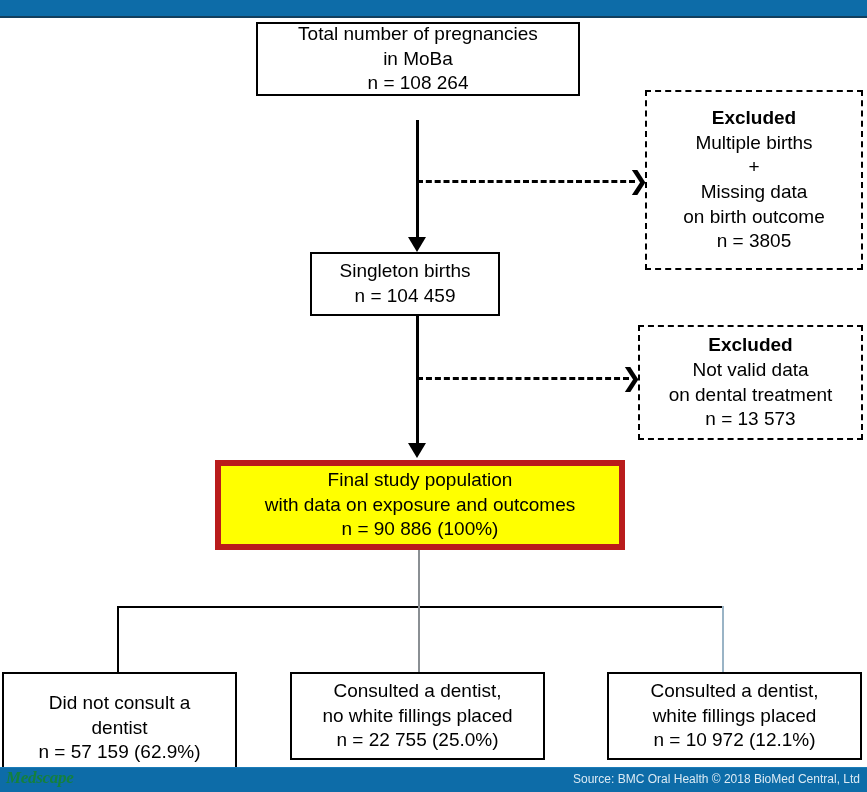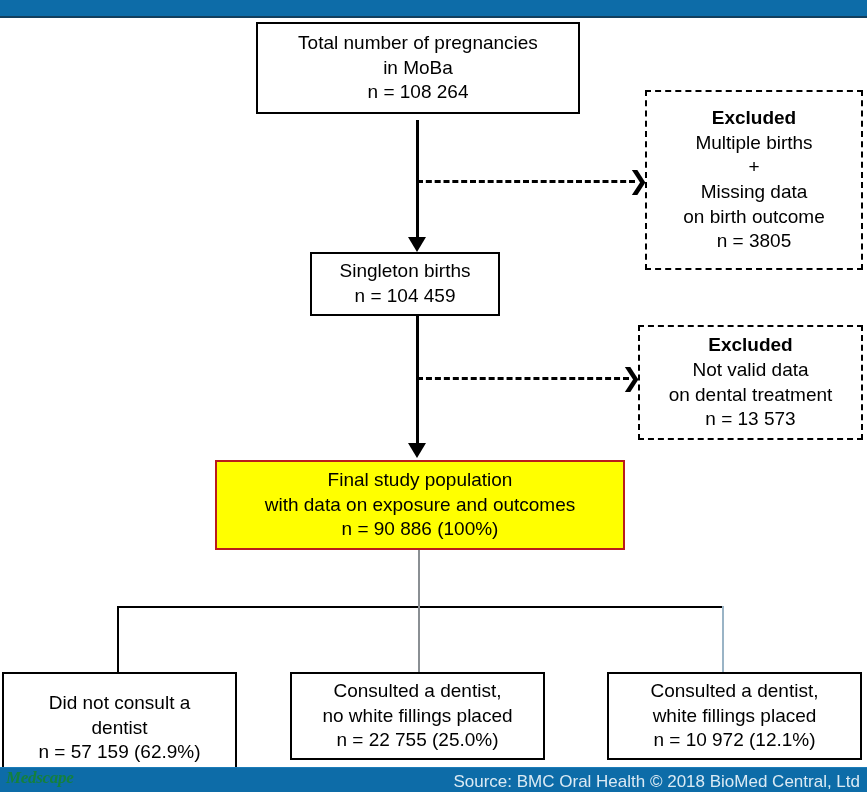--- a/index.html
+++ b/index.html
@@ -43,21 +43,21 @@
     font-family: "Liberation Serif", serif;
     font-size: 17px;
     font-weight: bold;
     font-style: italic;
     letter-spacing: -0.3px;
     color: #15803d;
   }
   .source {
     position: absolute;
     right: 7px; top: 772px;
-    font-size: 17px;
+    font-size: 12px;
     color: #dbeaf4;
     white-space: nowrap;
   }
 
   
   .box {
     position: absolute;
     box-sizing: border-box;
     background: #ffffff;
     border: 2px solid #000000;
@@ -69,28 +69,28 @@
     text-align: center;
     line-height: 1.30;
     font-size: 19px;
   }
   .box.dashed {
     border: 2px dashed #000000;
     align-items: center;
   }
   .box.yellow {
     background: #ffff00;
-    border: 2px solid #b91c1c;
+    border: 6px solid #b91c1c;
   }
   .box .hdr {
     font-weight: bold;
   }
 
   
-  #box-total      { left: 256px; top: 22px;  width: 324px; height: 92px;  }
+  #box-total      { left: 256px; top: 22px;  width: 324px; height: 74px;  }
   #box-excluded-1 { left: 645px; top: 90px;  width: 218px; height: 180px; }
   #box-singleton  { left: 310px; top: 252px; width: 190px; height: 64px;  }
   #box-excluded-2 { left: 638px; top: 325px; width: 225px; height: 115px; }
   #box-final      { left: 215px; top: 460px; width: 410px; height: 90px;  }
   #box-result-1   { left: 2px;   top: 672px; width: 235px; height: 112px;  }
   #box-result-2   { left: 290px; top: 672px; width: 255px; height: 88px;  }
   #box-result-3   { left: 607px; top: 672px; width: 255px; height: 88px;  }
 
   
   .vline {

